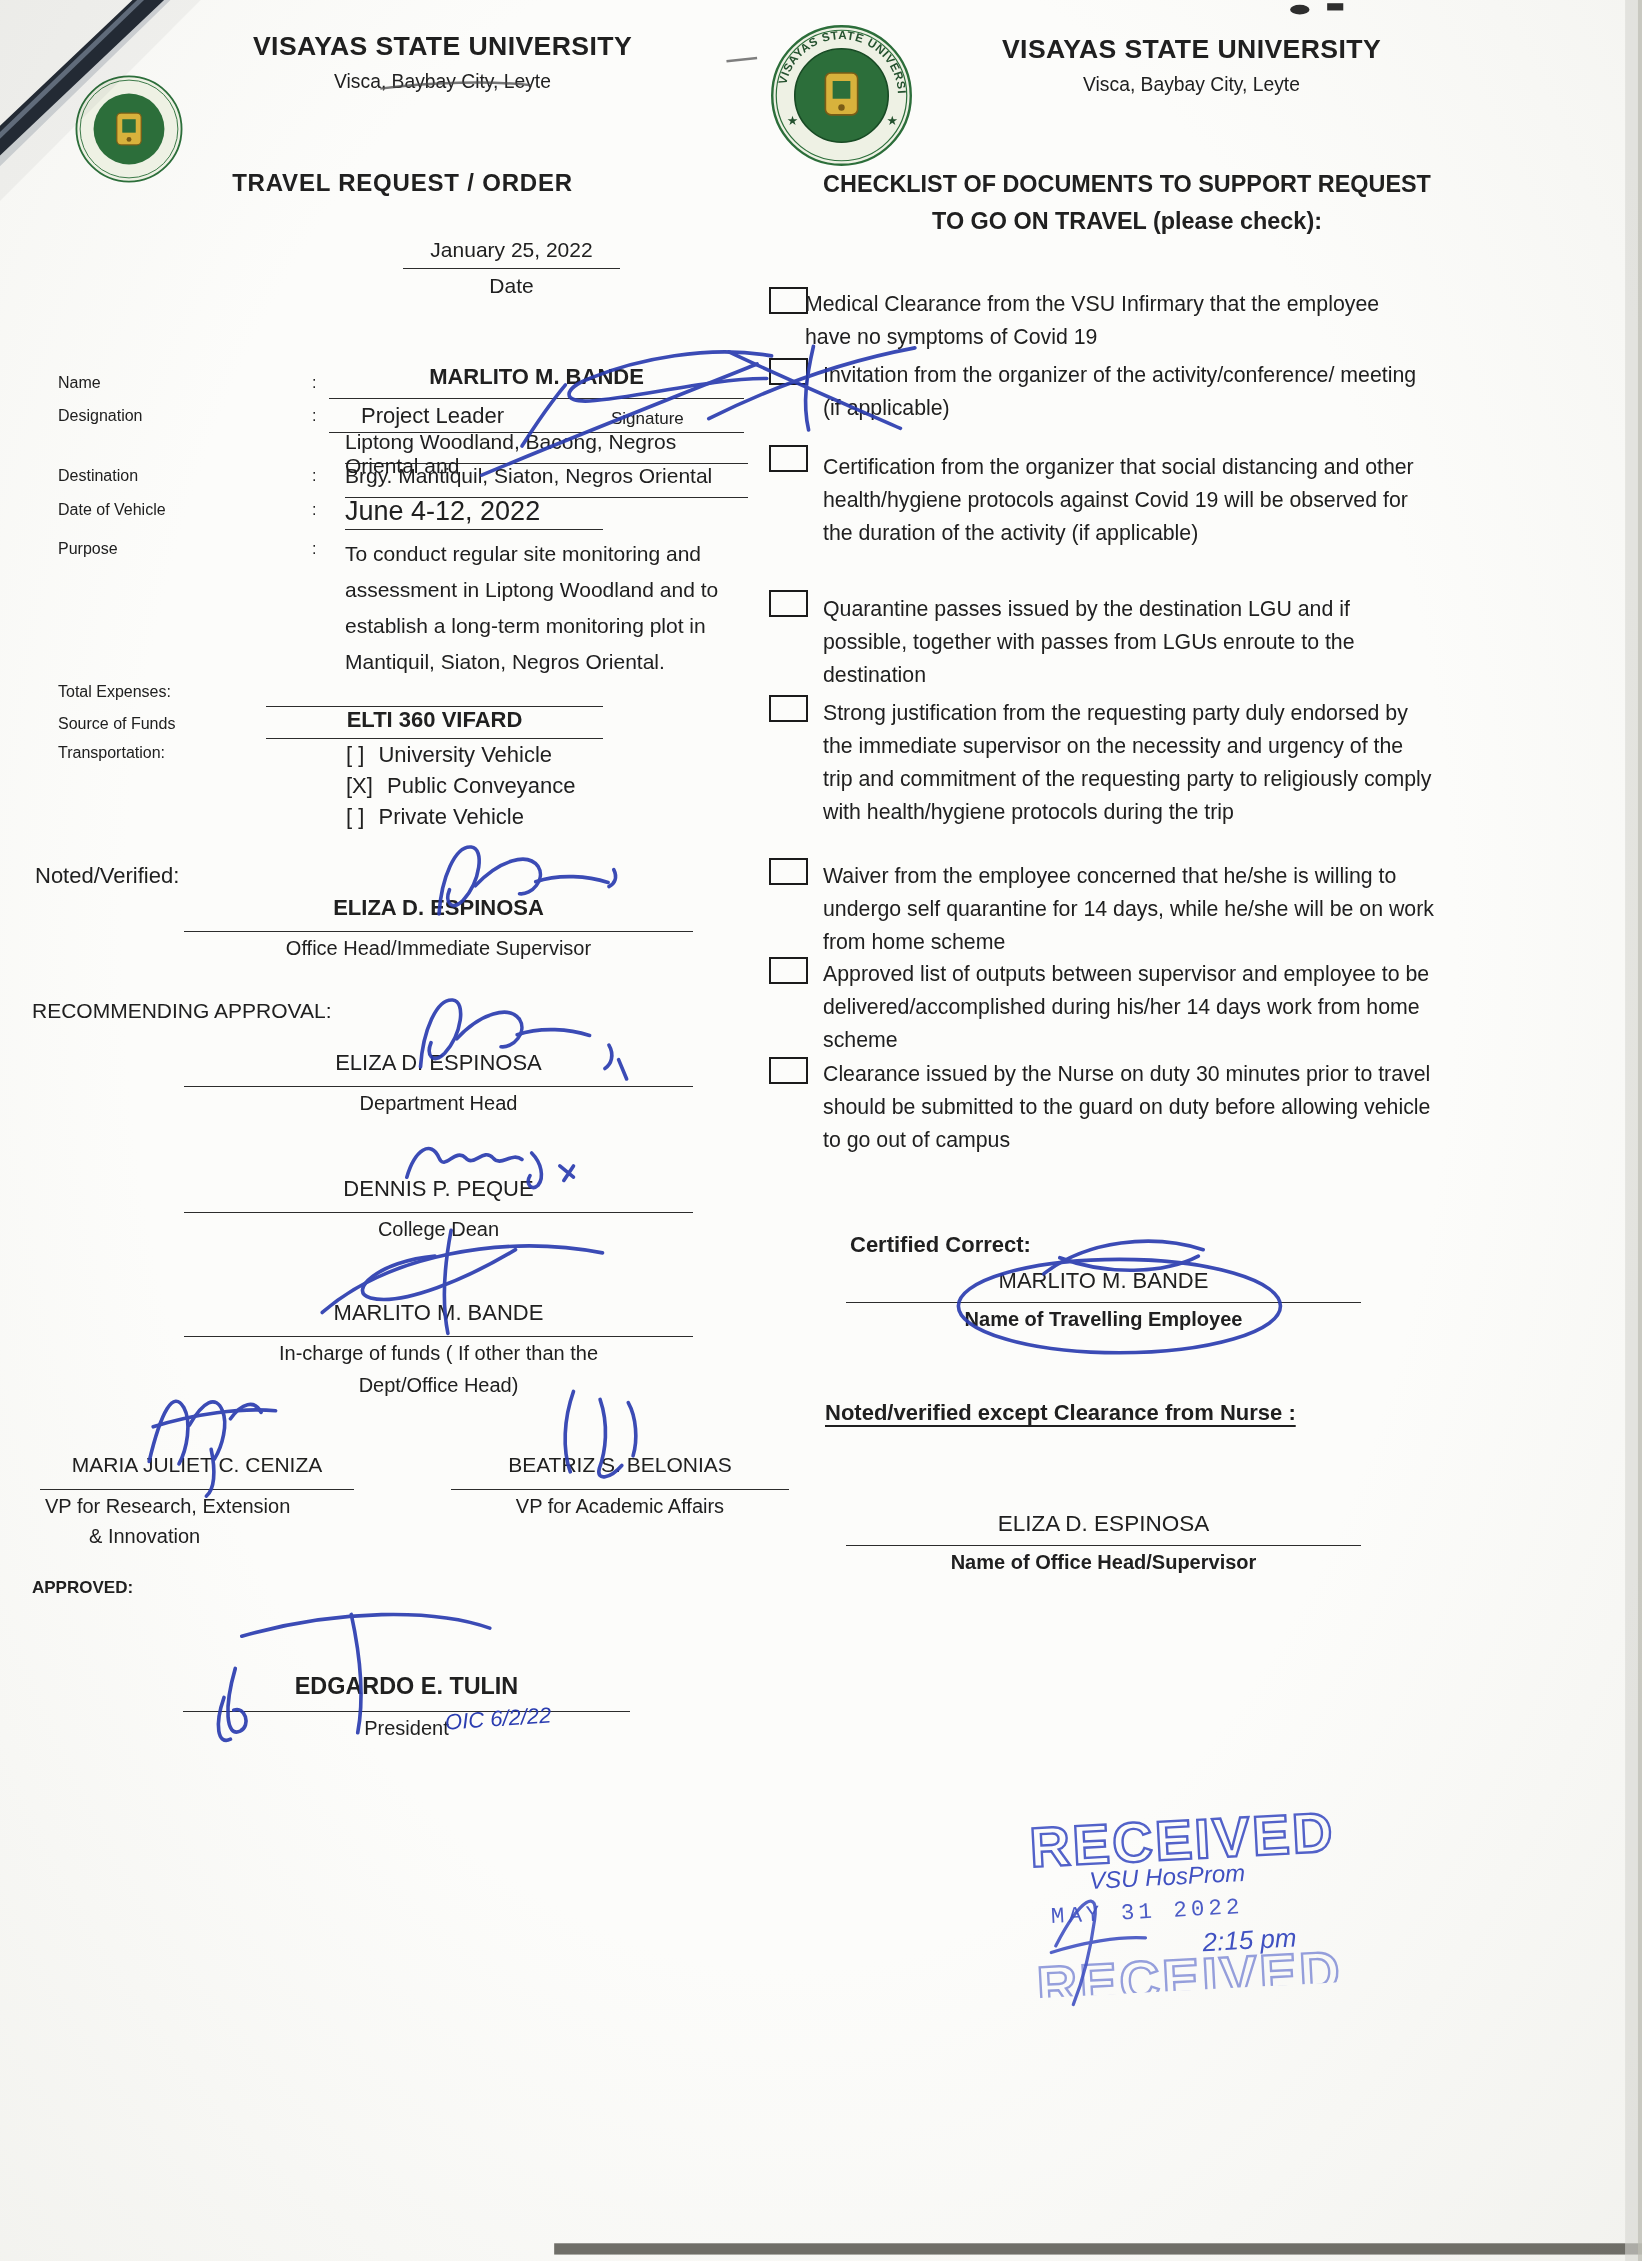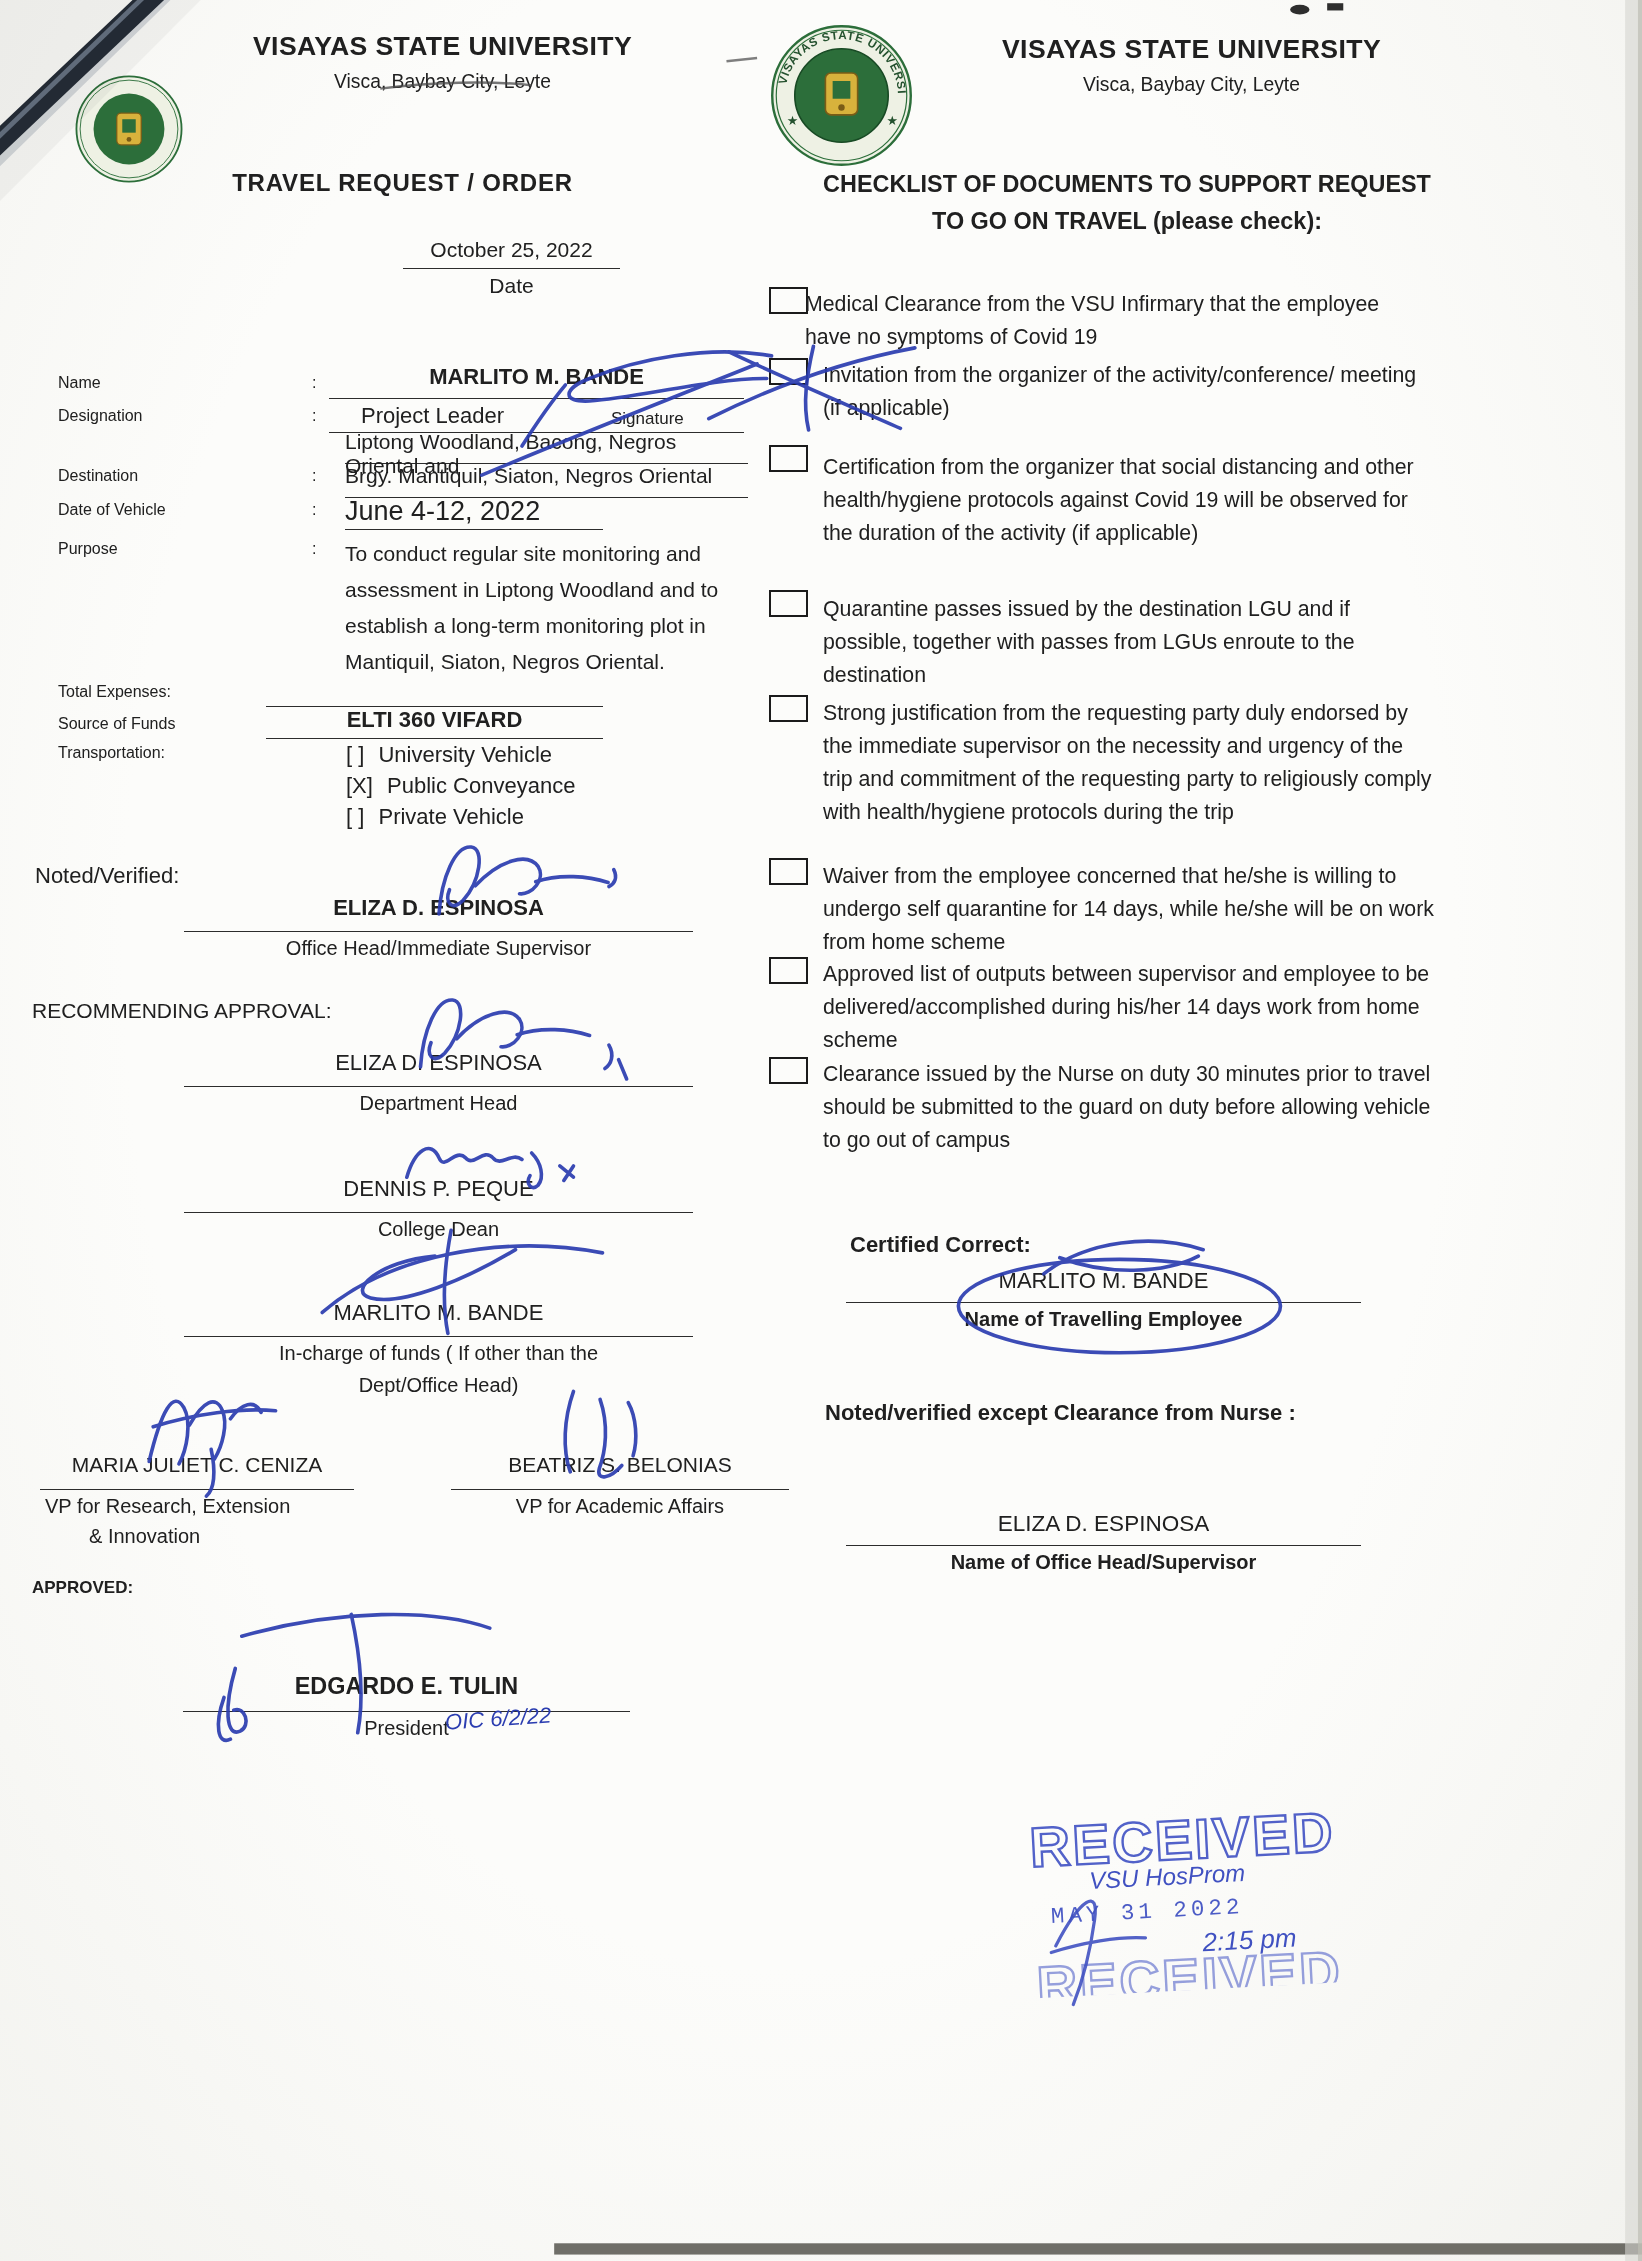--- a/index.html
+++ b/index.html
@@ -35,21 +35,21 @@
 </head>
 <body>
 
 <div class="page">
 
   <div class="abs uni c" style="left:225px;top:31px;width:435px">VISAYAS STATE UNIVERSITY</div>
   <div class="abs addr c" style="left:225px;top:71px;width:435px">Visca, Baybay City, Leyte</div>
 
   <div class="abs b c" style="left:201px;top:169px;width:403px;font-size:24px;letter-spacing:0.8px">TRAVEL REQUEST / ORDER</div>
 
-  <div class="abs c ul" style="left:403px;top:238px;width:217px;font-size:21px;height:31px">October 25, 2022</div>
+  <div class="abs c ul" style="left:403px;top:238px;width:217px;font-size:21px;height:31px">January 25, 2022</div>
   <div class="abs c" style="left:403px;top:274px;width:217px;font-size:21px">Date</div>
 
   <div class="abs lbl" style="left:58px;top:374px">Name</div>
   <div class="abs lbl" style="left:312px;top:374px">:</div>
   <div class="abs c b ul val" style="left:329px;top:364px;width:415px;height:35px">MARLITO M. BANDE</div>
 
   <div class="abs lbl" style="left:58px;top:407px">Designation</div>
   <div class="abs lbl" style="left:312px;top:407px">:</div>
   <div class="abs ul" style="left:329px;top:398px;width:415px;height:35px">
     <span class="val" style="position:absolute;left:32px;top:4.8px">Project Leader</span>
@@ -142,21 +142,21 @@
   <div class="checkbox" style="left:769px;top:957px"></div>
   <div class="item-text" style="left:823px;top:958px">Approved list of outputs between supervisor and employee to be delivered/accomplished during his/her 14 days work from home scheme</div>
 
   <div class="checkbox" style="left:769px;top:1057px"></div>
   <div class="item-text" style="left:823px;top:1058px">Clearance issued by the Nurse on duty 30 minutes prior to travel should be submitted to the guard on duty before allowing vehicle to go out of campus</div>
 
   <div class="abs b" style="left:850px;top:1232px;font-size:22px">Certified Correct:</div>
   <div class="abs c ul val" style="left:846px;top:1268px;width:515px;height:35px">MARLITO M. BANDE</div>
   <div class="abs c b cap" style="left:846px;top:1308px;width:515px">Name of Travelling Employee</div>
 
-  <div class="abs b" style="left:825px;top:1400px;font-size:22px;text-underline-offset:4.8px">Noted/verified except Clearance from Nurse :</div>
+  <div class="abs b" style="left:825px;top:1400px;font-size:22px;text-decoration:underline;text-underline-offset:4.8px">Noted/verified except Clearance from Nurse :</div>
 
   <div class="abs c ul" style="left:846px;top:1511px;width:515px;height:35px;font-size:22.5px">ELIZA D. ESPINOSA</div>
   <div class="abs c b cap" style="left:846px;top:1551px;width:515px">Name of Office Head/Supervisor</div>
 
   <div class="abs" style="left:74px;top:74px;width:110px;height:110px">
     <svg width="110" height="110" viewBox="0 0 180 180">
       <circle cx="90" cy="90" r="86" fill="#eef1e4" stroke="#2c6e3a" stroke-width="3"></circle>
       <circle cx="90" cy="90" r="80" fill="none" stroke="#2c6e3a" stroke-width="1.5"></circle>
       <circle cx="90" cy="90" r="58" fill="#2c6e3a"></circle>
       <rect x="70" y="64" width="40" height="52" rx="7" fill="#d8b23c" stroke="#7a5c16" stroke-width="2"></rect>

